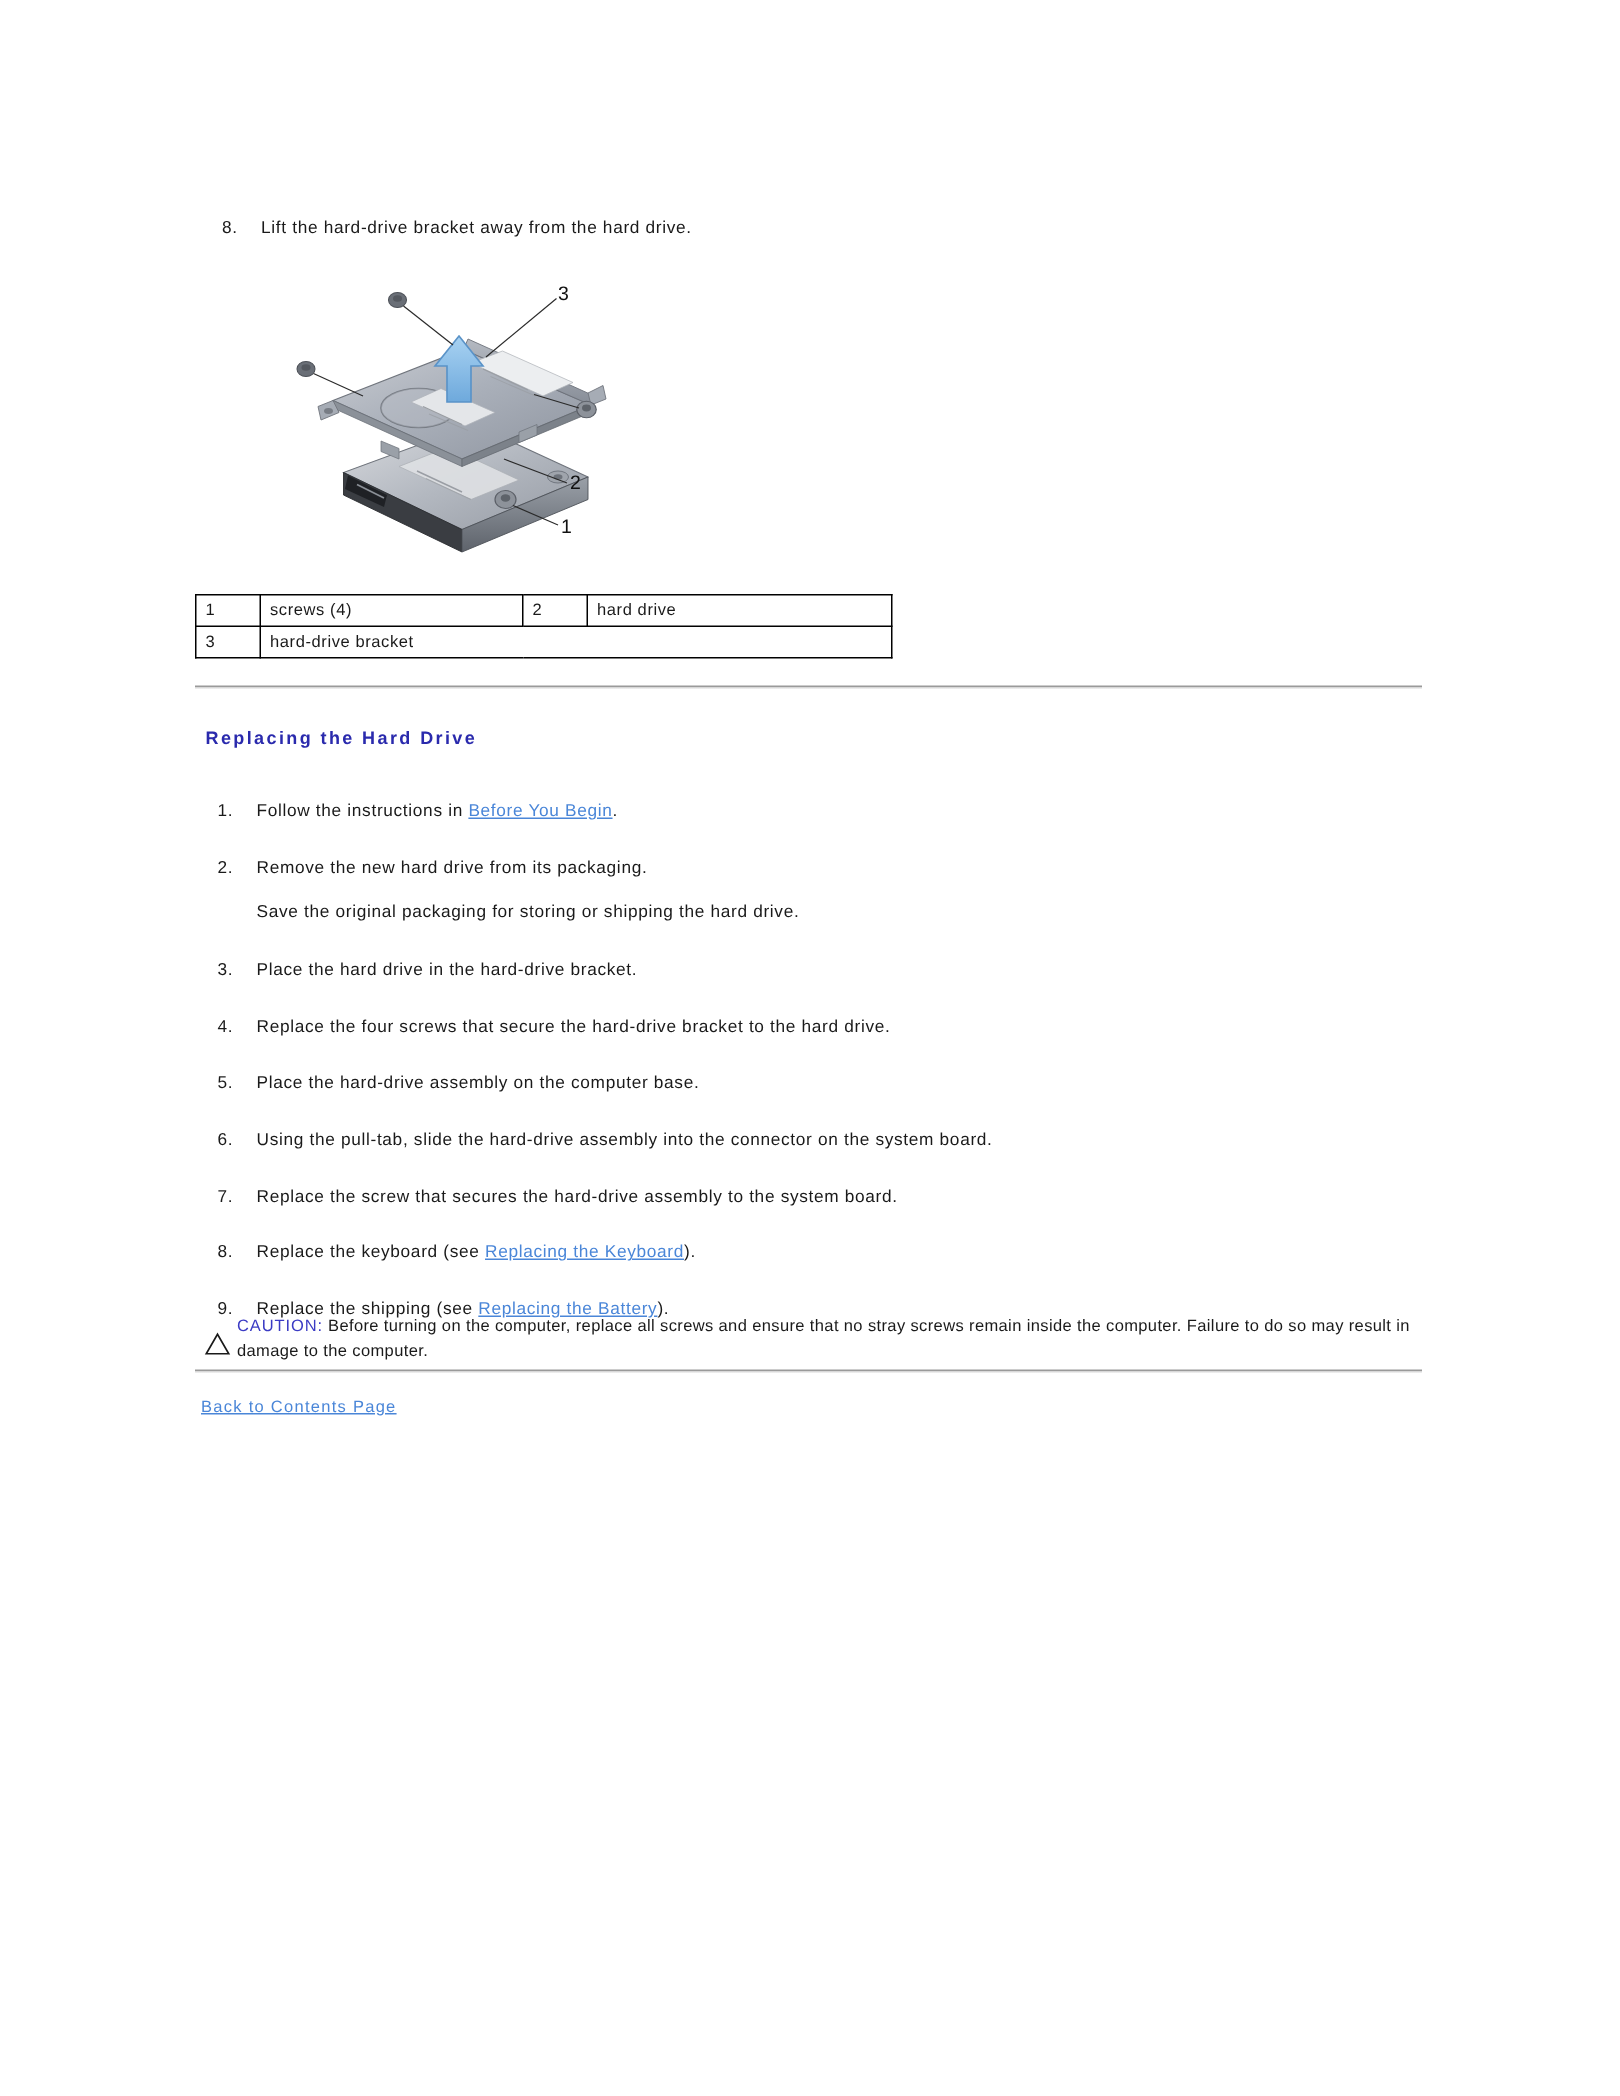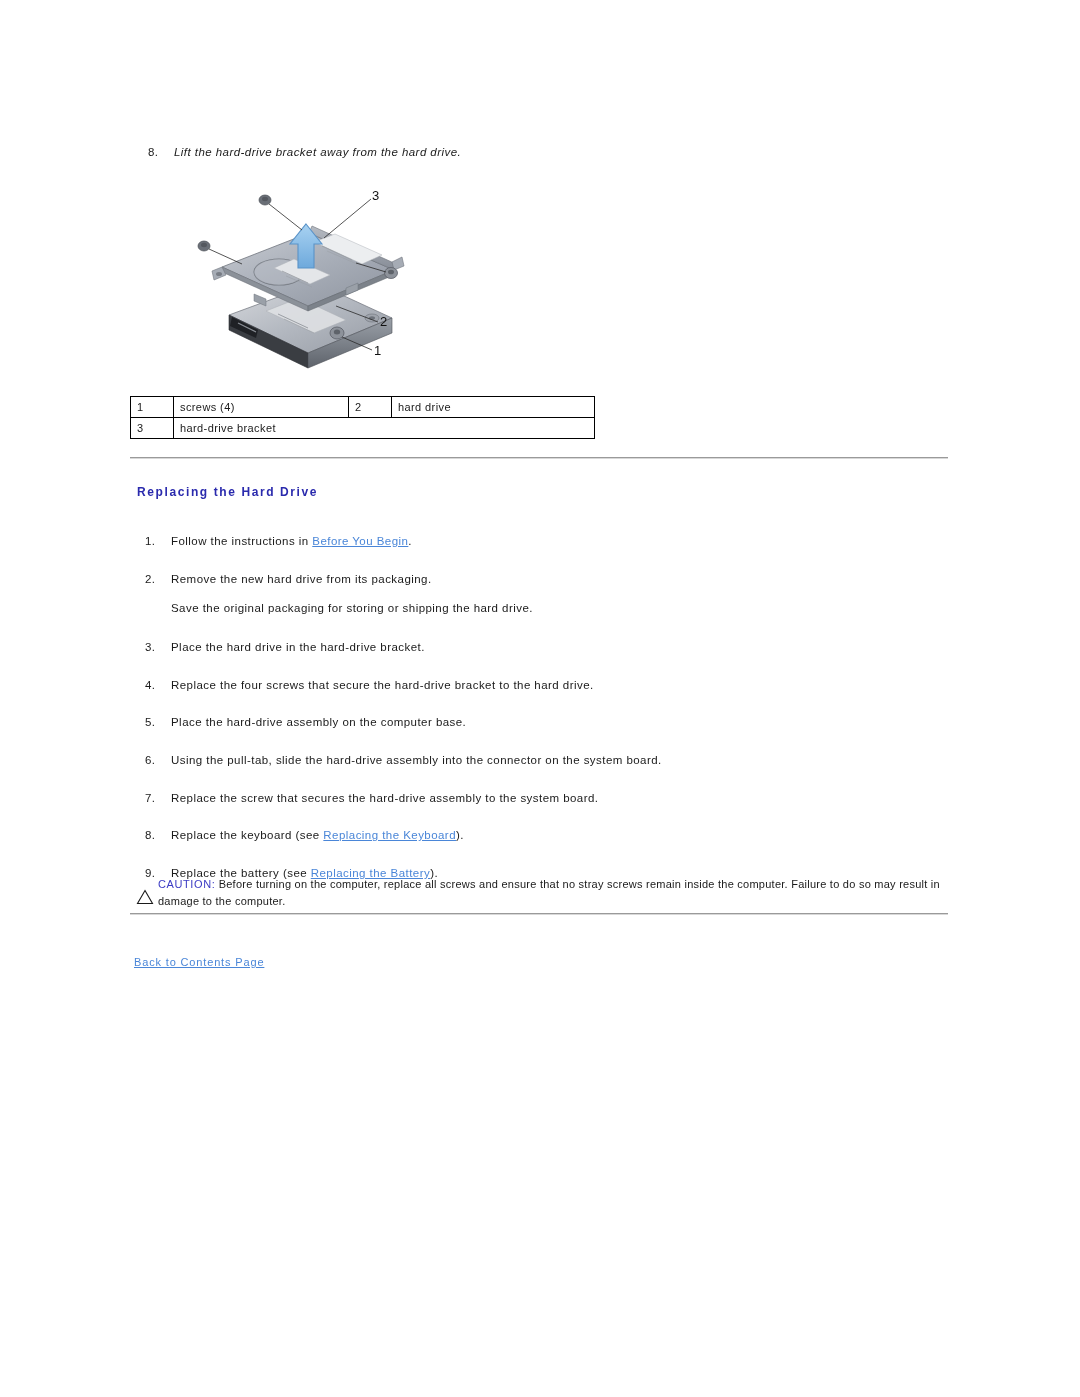--- a/index.html
+++ b/index.html
@@ -37,21 +37,21 @@
     left: 148px;
     top: 144px;
     width: 800px;
     display: flex;
   }
   .step-num {
     width: 26px;
     flex: 0 0 26px;
     text-align: left;
   }
-  .step-body { flex: 1 1 auto; font-style: italic; }
+  .step-body { flex: 1 1 auto; }
 
   
   .figure {
     position: absolute;
     left: 196px;
     top: 178px;
     width: 260px;
     height: 200px;
   }
   .figure svg { display: block; }
@@ -156,21 +156,20 @@
 
   
   .footer-link {
     position: absolute;
     left: 134px;
     top: 932px;
     font-size: 11px;
     letter-spacing: 0.85px;
     color: #4a86d8;
     text-decoration: underline;
-    margin-top: 24px;
   }
 </style>
 </head>
 <body>
 
 <div class="page">
 
   <div class="top-step body-text">
     <span class="step-num">8.</span>
     <span class="step-body">Lift the hard-drive bracket away from the hard drive.</span>
@@ -343,21 +342,21 @@
       <span class="t">Replace the screw that secures the hard-drive assembly to the system board.</span>
     </div>
 
     <div class="step body-text" style="margin-top:21px;">
       <span class="n">8.</span>
       <span class="t"><span>Replace the keyboard (see </span><a href="#" class="doclink">Replacing the Keyboard</a><span>).</span></span>
     </div>
 
     <div class="step body-text" style="margin-top:21px;">
       <span class="n">9.</span>
-      <span class="t"><span>Replace the battery (see </span><a href="#" class="doclink">Replacing the Battery</a><span>).</span></span>
+      <span class="t"><span>Replace the shipping (see </span><a href="#" class="doclink">Replacing the Battery</a><span>).</span></span>
     </div>
 
   </div>
 
   <div class="caution">
     <div class="caution-icon">
       <svg width="18" height="16" viewBox="0 0 18 16" xmlns="http://www.w3.org/2000/svg">
         <path d="M9 1.5 L16.5 14.5 L1.5 14.5 Z" fill="none" stroke="#1a1a1a" stroke-width="1.1" stroke-linejoin="miter"></path>
       </svg>
     </div>

